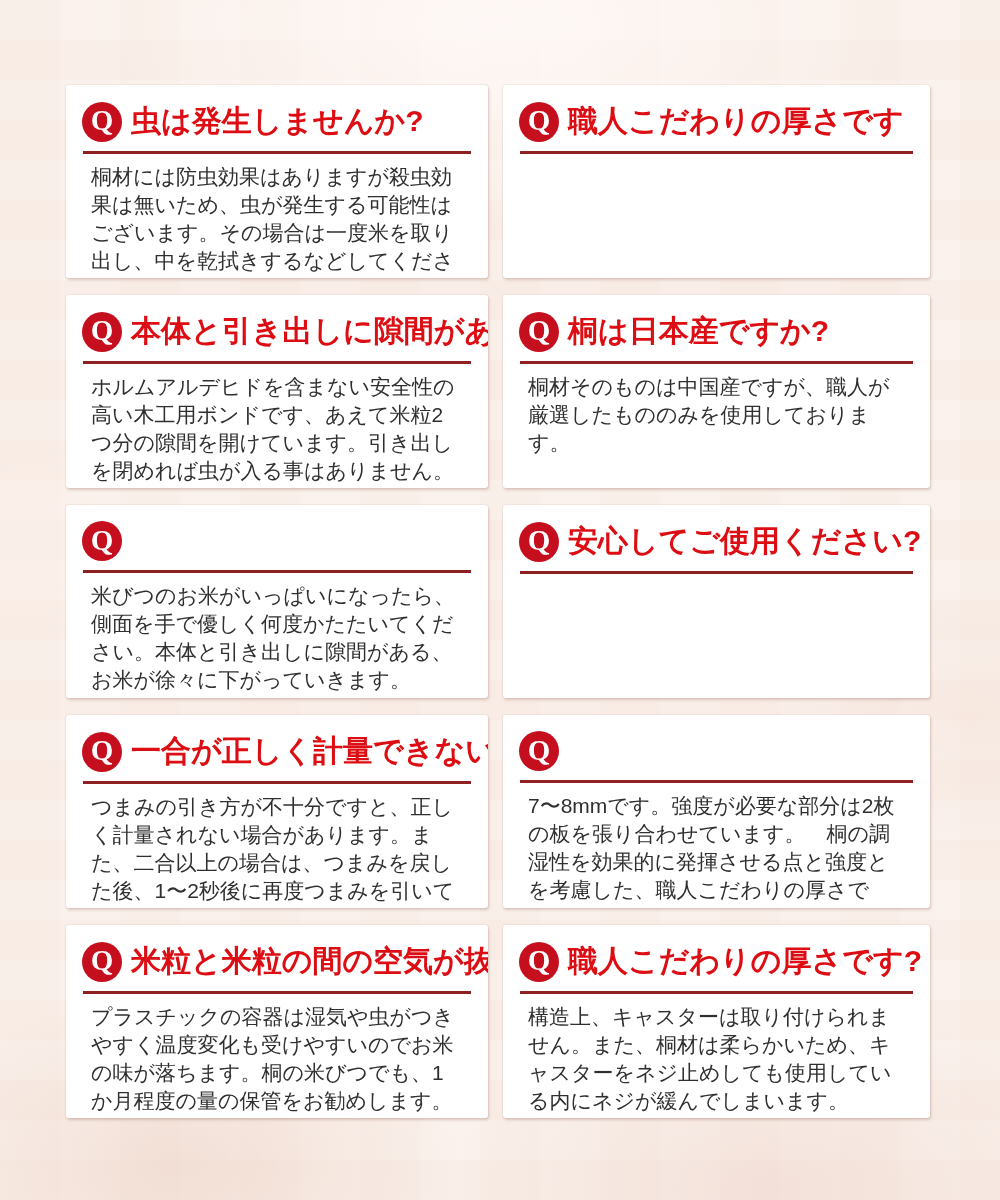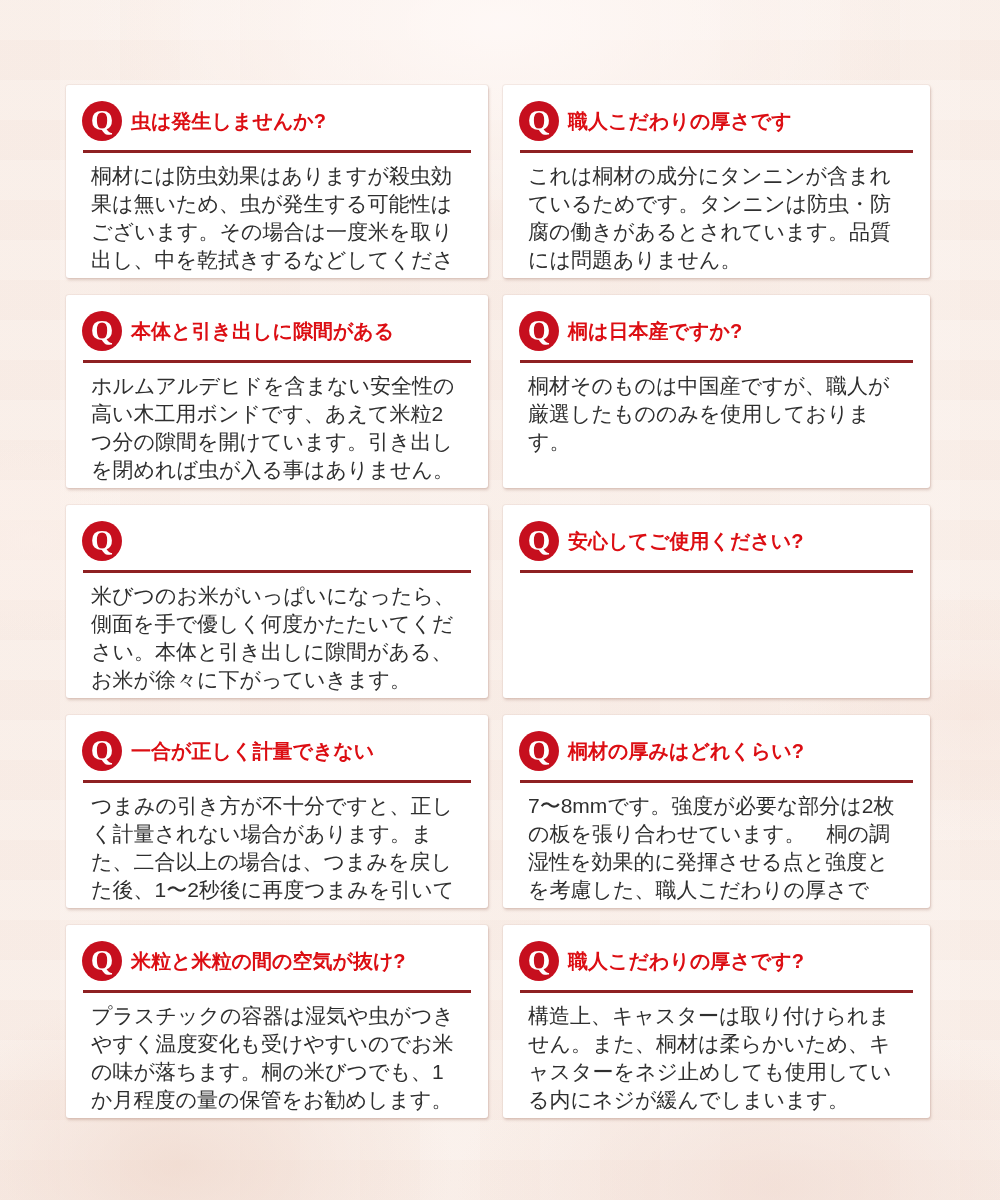--- a/index.html
+++ b/index.html
@@ -53,21 +53,21 @@
     display: flex; align-items: center; justify-content: center;
     font-family: "Liberation Serif", "DejaVu Serif", serif;
     font-weight: bold;
     font-size: 29px;
     line-height: 1;
     padding-bottom: 2px;
     box-sizing: border-box;
   }
   .q-title {
     margin: 0;
-    font-size: 20px;
+    font-size: 30px;
     font-weight: 700;
     color: #dc0e13;
     letter-spacing: 0px;
     white-space: nowrap;
   }
   .rule {
     height: 3px;
     background: #8e2022;
     margin: 9px 1px 9px 1px;
   }
@@ -98,21 +98,20 @@
     </section>
 
     <section class="card">
       <div class="card-head">
         <span class="q-badge">
             <span>Q</span>
           </span>
         <h2 class="q-title">職人こだわりの厚さです</h2>
       </div>
       <div class="rule"></div>
-      <p class="answer">これは桐材の成分にタンニンが含まれているためです。タンニンは防虫・防腐の働きがあるとされています。品質には問題ありません。</p>
     </section>
 
     <section class="card">
       <div class="card-head">
         <span class="q-badge">
             <span>Q</span>
           </span>
         <h2 class="q-title">本体と引き出しに隙間がある</h2>
       </div>
       <div class="rule"></div>
@@ -159,21 +158,20 @@
       </div>
       <div class="rule"></div>
       <p class="answer">つまみの引き方が不十分ですと、正しく計量されない場合があります。また、二合以上の場合は、つまみを戻した後、1〜2秒後に再度つまみを引いてください。</p>
     </section>
 
     <section class="card">
       <div class="card-head">
         <span class="q-badge">
             <span>Q</span>
           </span>
-        <h2 class="q-title">桐材の厚みはどれくらい?</h2>
       </div>
       <div class="rule"></div>
       <p class="answer">7〜8mmです。強度が必要な部分は2枚の板を張り合わせています。　桐の調湿性を効果的に発揮させる点と強度とを考慮した、職人こだわりの厚さです。</p>
     </section>
 
     <section class="card">
       <div class="card-head">
         <span class="q-badge">
             <span>Q</span>
           </span>

